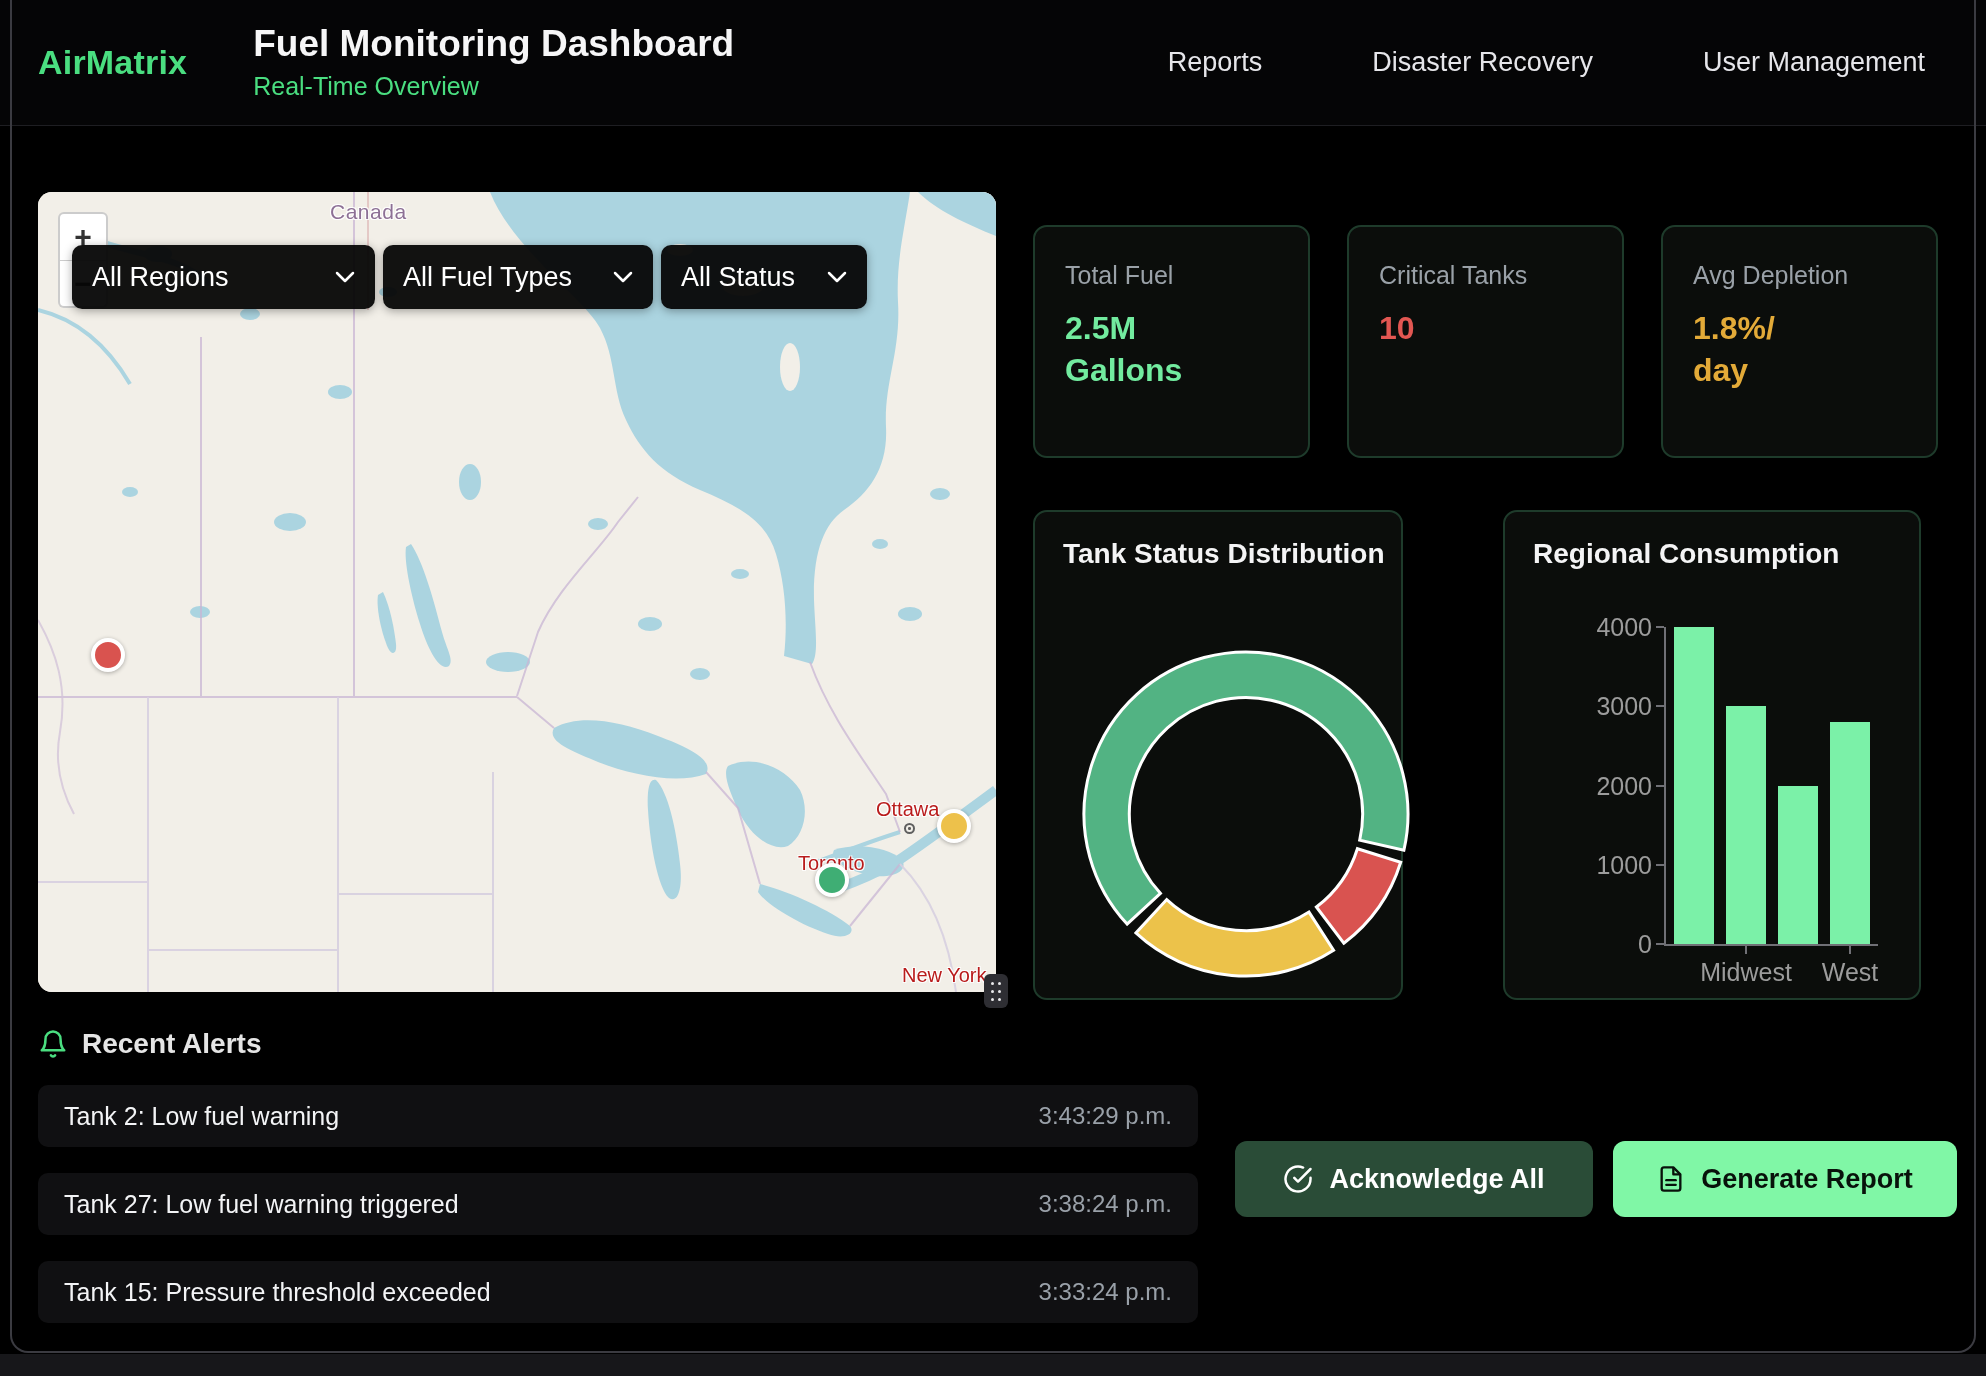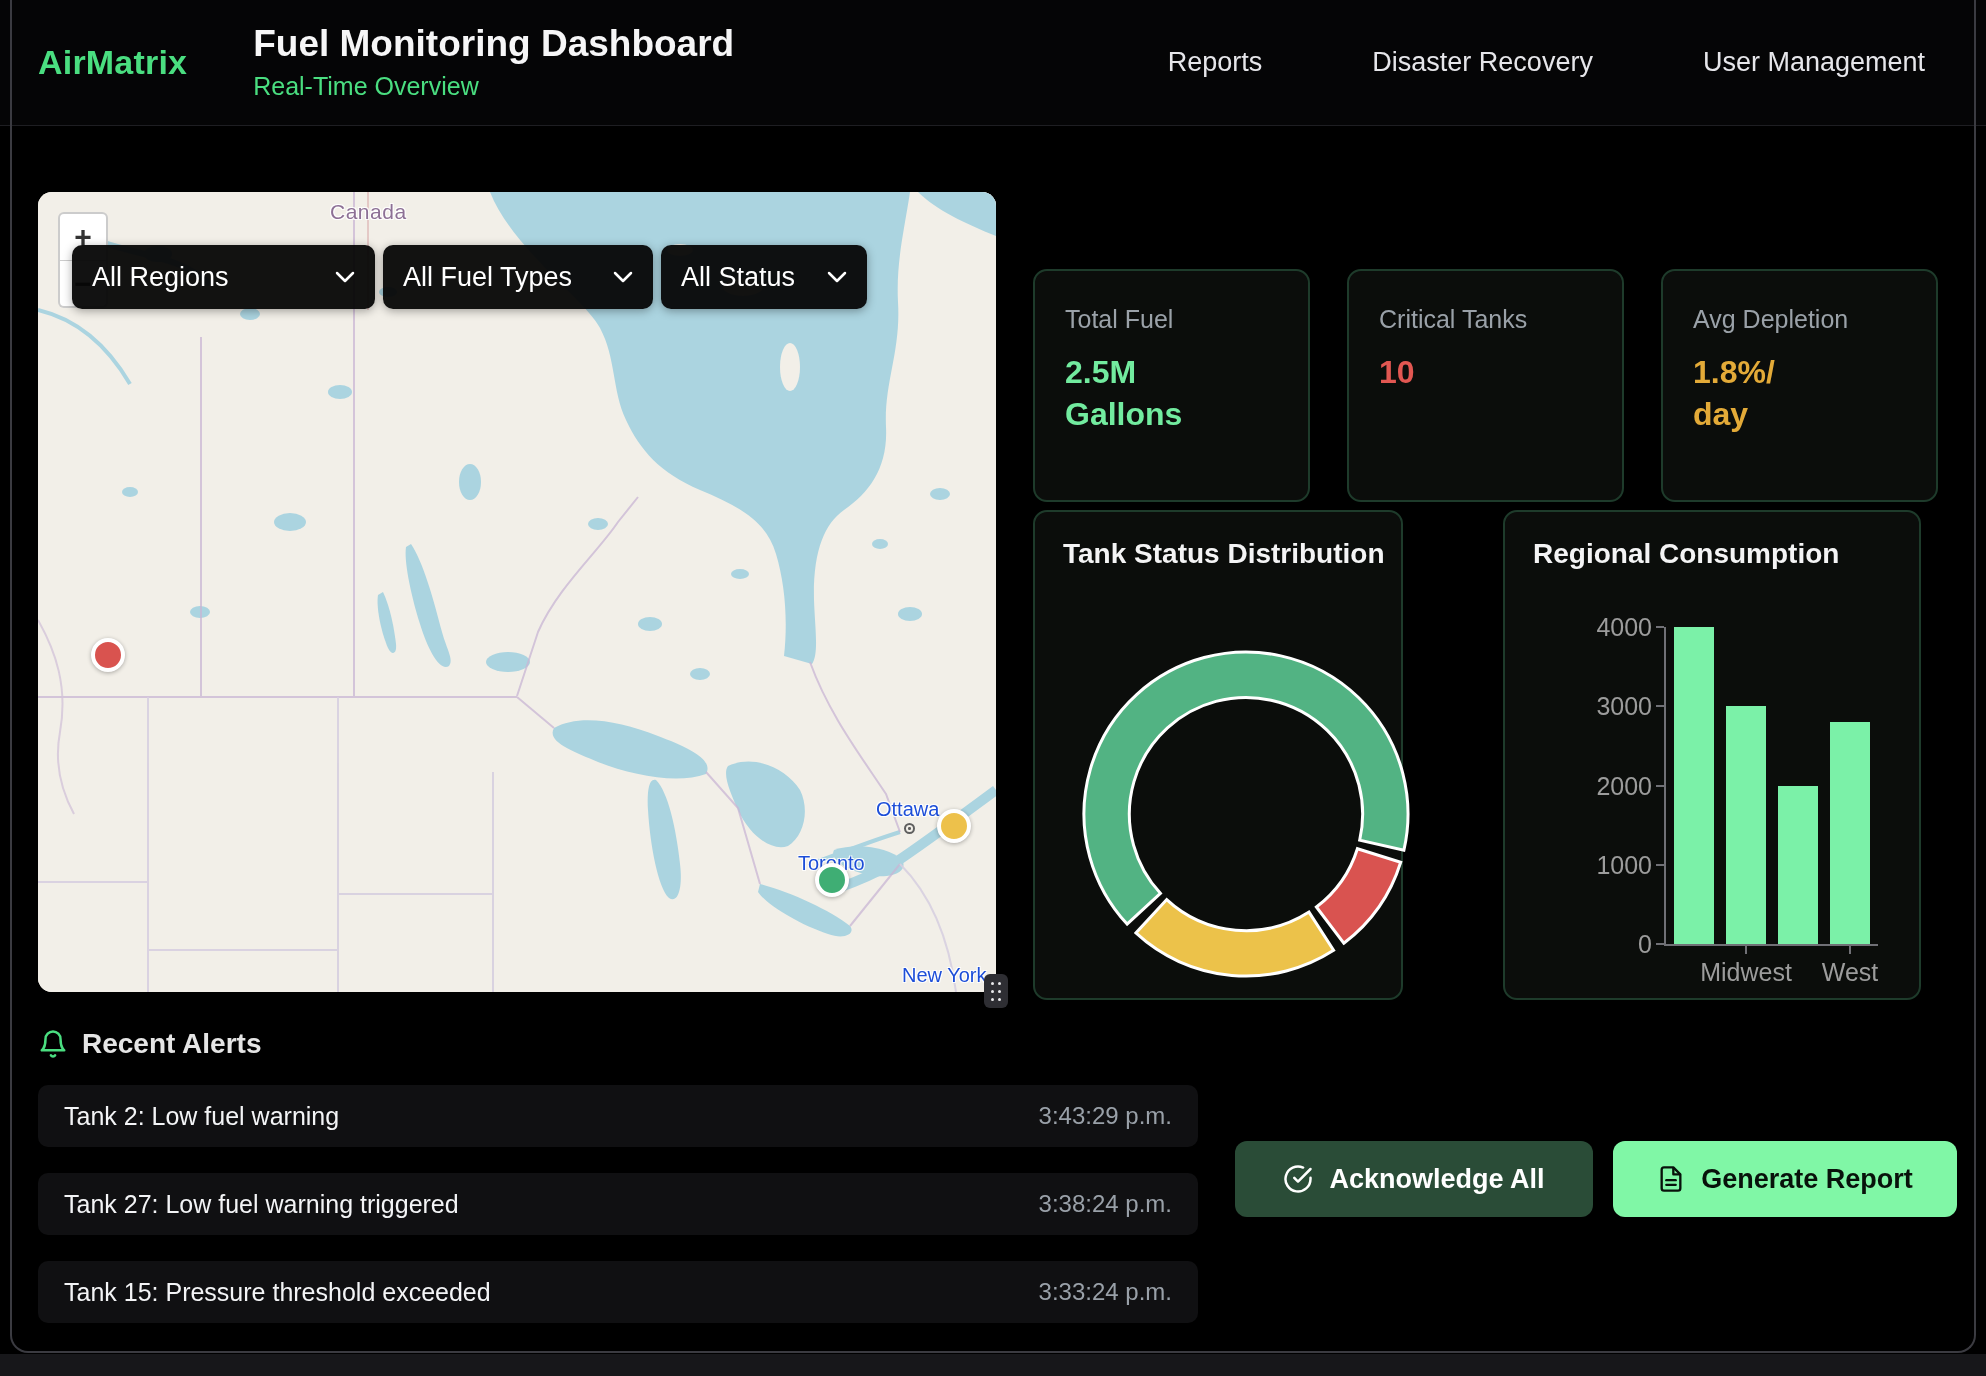--- a/index.html
+++ b/index.html
@@ -14,21 +14,21 @@
   .brand{font-size:34px;font-weight:bold;color:#4ade80;letter-spacing:.2px;}
   .title-block{margin-left:66px;display:flex;flex-direction:column;}
   .page-title{font-size:37px;font-weight:bold;color:#f6f6f7;line-height:1.1;}
   .page-subtitle{font-size:25px;color:#4ade80;margin-top:7px;font-weight:500;}
   .nav{margin-left:auto;display:flex;gap:110px;}
   .nav-item{font-size:27px;color:#e6e6ea;cursor:pointer;white-space:nowrap;}
   
   .map-panel{position:absolute;left:38px;top:192px;width:958px;height:800px;border-radius:14px;
     overflow:hidden;background:#f2efe8;}
   .map-svg{position:absolute;inset:0;}
-  .map-label{position:absolute;color:#1d4ed8;font-size:20px;
+  .map-label{position:absolute;color:#b91c1c;font-size:20px;
     text-shadow:-1px -1px 0 rgba(255,255,255,.85),1px -1px 0 rgba(255,255,255,.85),-1px 1px 0 rgba(255,255,255,.85),1px 1px 0 rgba(255,255,255,.85);}
   .country-label{color:#8d7095;font-size:21px;letter-spacing:.5px;}
   .town-dot{position:absolute;width:11px;height:11px;border:2px solid #5f5f5f;border-radius:50%;
     background:transparent;box-sizing:border-box;}
   .town-dot::after{content:"";position:absolute;left:2.2px;top:2.2px;width:2.6px;height:2.6px;border-radius:50%;background:#5f5f5f;}
   .zoom-ctl{position:absolute;left:20px;top:20px;width:46px;background:#fff;border:2px solid rgba(0,0,0,.2);
     border-radius:6px;overflow:hidden;z-index:1;}
   .zoom-btn{width:100%;height:46px;display:flex;align-items:center;justify-content:center;
     font-size:30px;color:#333;font-weight:bold;cursor:pointer;box-sizing:border-box;}
   .zoom-btn + .zoom-btn{border-top:1px solid #ccc;}
@@ -37,21 +37,21 @@
     display:flex;align-items:center;justify-content:space-between;padding:0 20px;box-sizing:border-box;
     font-size:27px;font-weight:500;cursor:pointer;box-shadow:0 2px 10px rgba(0,0,0,.35);}
   .filter-select svg{margin-left:18px;flex:none;}
   .marker{position:absolute;width:34px;height:34px;border-radius:50%;border:4px solid #fff;
     box-sizing:border-box;box-shadow:0 1px 4px rgba(0,0,0,.3);cursor:pointer;transform:translate(-50%,-50%);}
   .grip{position:absolute;left:984px;top:974px;width:24px;height:34px;background:#2e2e33;border-radius:6px;
     display:grid;grid-template-columns:repeat(2,1fr);align-items:center;justify-items:center;padding:5px 5px;box-sizing:border-box;cursor:nwse-resize;z-index:3;}
   .grip i{width:3px;height:3px;border-radius:50%;background:#e9e9ec;}
   
   .card{position:absolute;background:#0b0d0b;border:2px solid #1e3b2b;border-radius:14px;box-sizing:border-box;}
-  .kpi{padding:34px 30px;margin-top:44px;}
+  .kpi{padding:34px 30px;}
   .kpi-label{font-size:25px;color:#9aa1a8;font-weight:500;}
   .kpi-value{font-size:32px;font-weight:bold;margin-top:18px;line-height:1.3;}
   .chart-title{position:absolute;left:28px;top:26px;font-size:28px;font-weight:bold;color:#f4f4f5;}
   
   .bar-plot{position:absolute;inset:0;}
   .axis{position:absolute;background:#707076;}
   .ytick-label{position:absolute;font-size:25px;color:#9c9c9c;text-align:right;width:107px;left:40px;}
   .xtick-label{position:absolute;font-size:25px;color:#9c9c9c;text-align:center;width:140px;}
   .bar{position:absolute;background:#7bf1a8;}
   .tickdash{position:absolute;background:#707076;}

